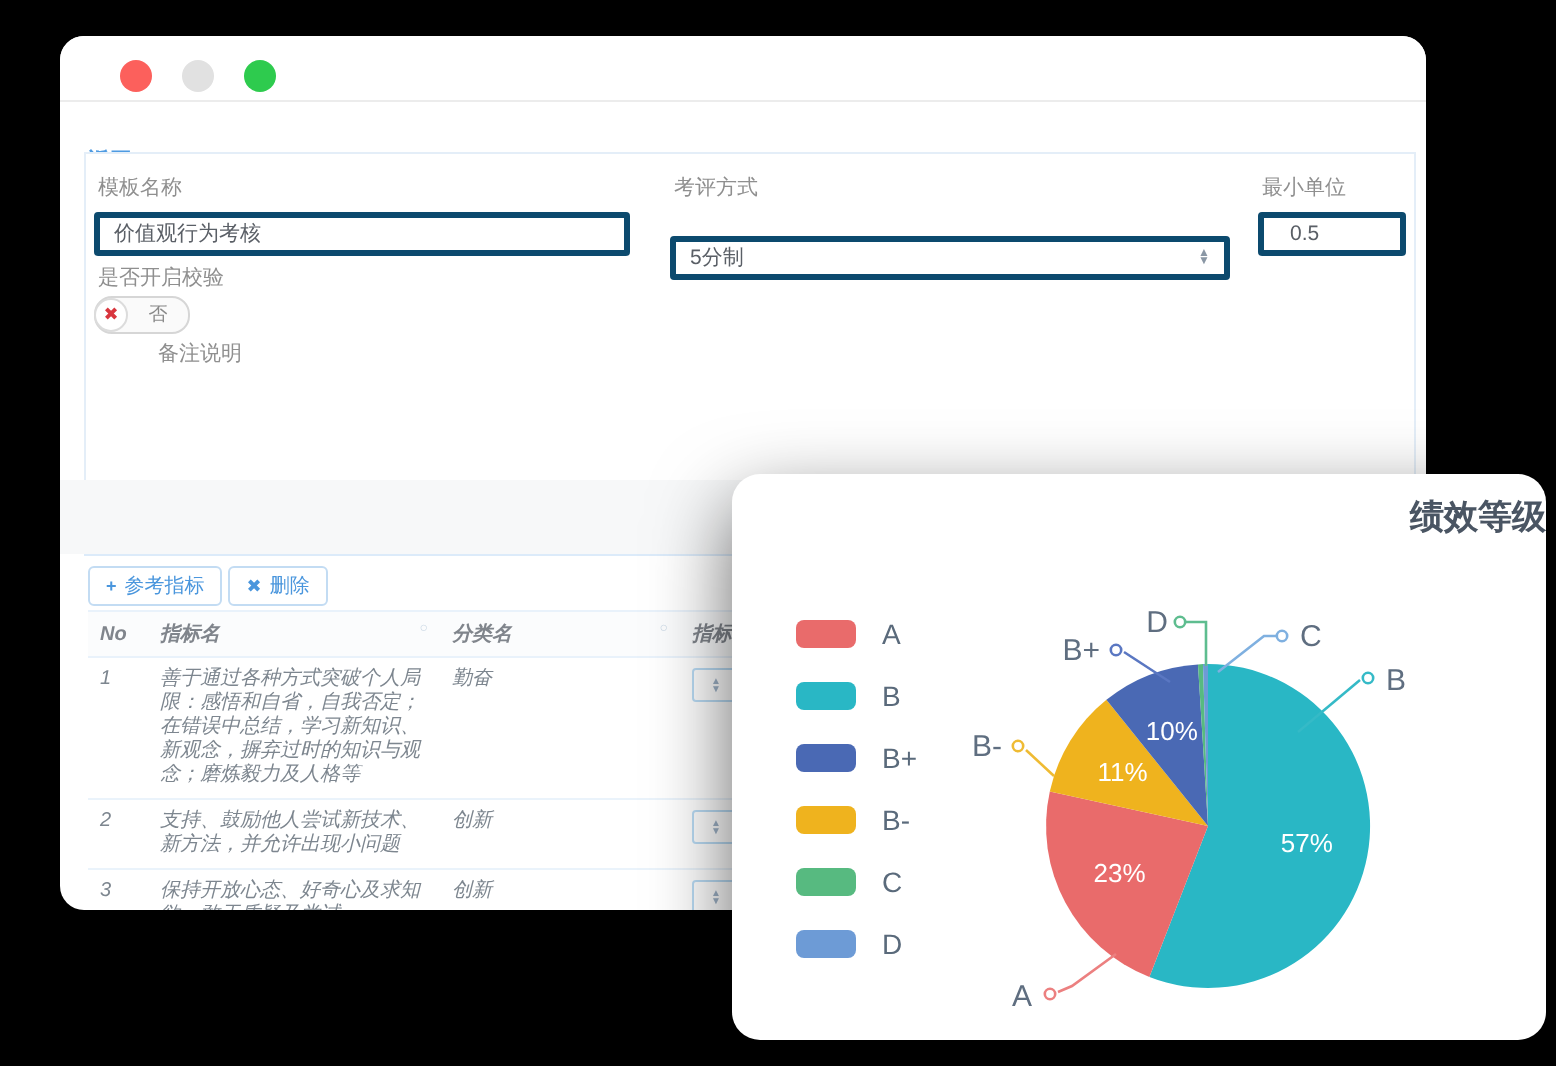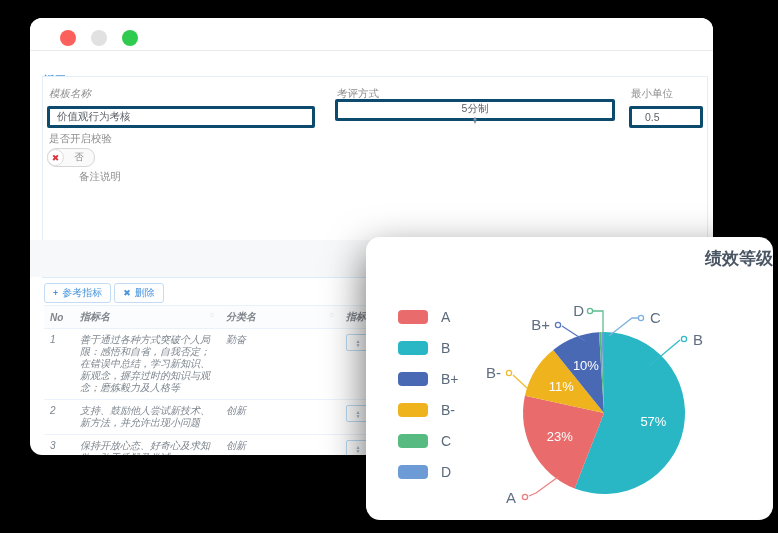--- a/index.html
+++ b/index.html
@@ -101,27 +101,27 @@
 <div class="window">
   <div class="titlebar">
     <div class="light red" style="background: rgb(252, 96, 92);"></div>
     <div class="light gray" style="background: rgb(225, 225, 225);"></div>
     <div class="light green" style="background: rgb(46, 203, 78);"></div>
   </div>
 
   <div class="back-link">返回</div>
 
   <div class="panel1">
-    <div class="f-label" style="left:6px;top:10px;font-style:italic;">模板名称</div>
+    <div class="f-label" style="left:6px;top:10px;">模板名称</div>
     <div class="f-input" style="left:4px;top:29px;width:268px;">
       <span>价值观行为考核</span>
     </div>
 
     <div class="f-label" style="left:294px;top:10px;">考评方式</div>
-    <div class="f-input f-select" style="left:292px;top:22px;width:280px;flex-direction:column;">
+    <div class="f-input f-select" style="left:292px;top:41px;width:280px;">
       <span>5分制</span>
       <span class="sel-arrows">
           <span>▲</span>
           <span>▼</span>
         </span>
     </div>
 
     <div class="f-label" style="left:588px;top:10px;">最小单位</div>
     <div class="f-input" style="left:586px;top:29px;width:74px;padding-left:13px;">
       <span>0.5</span>

